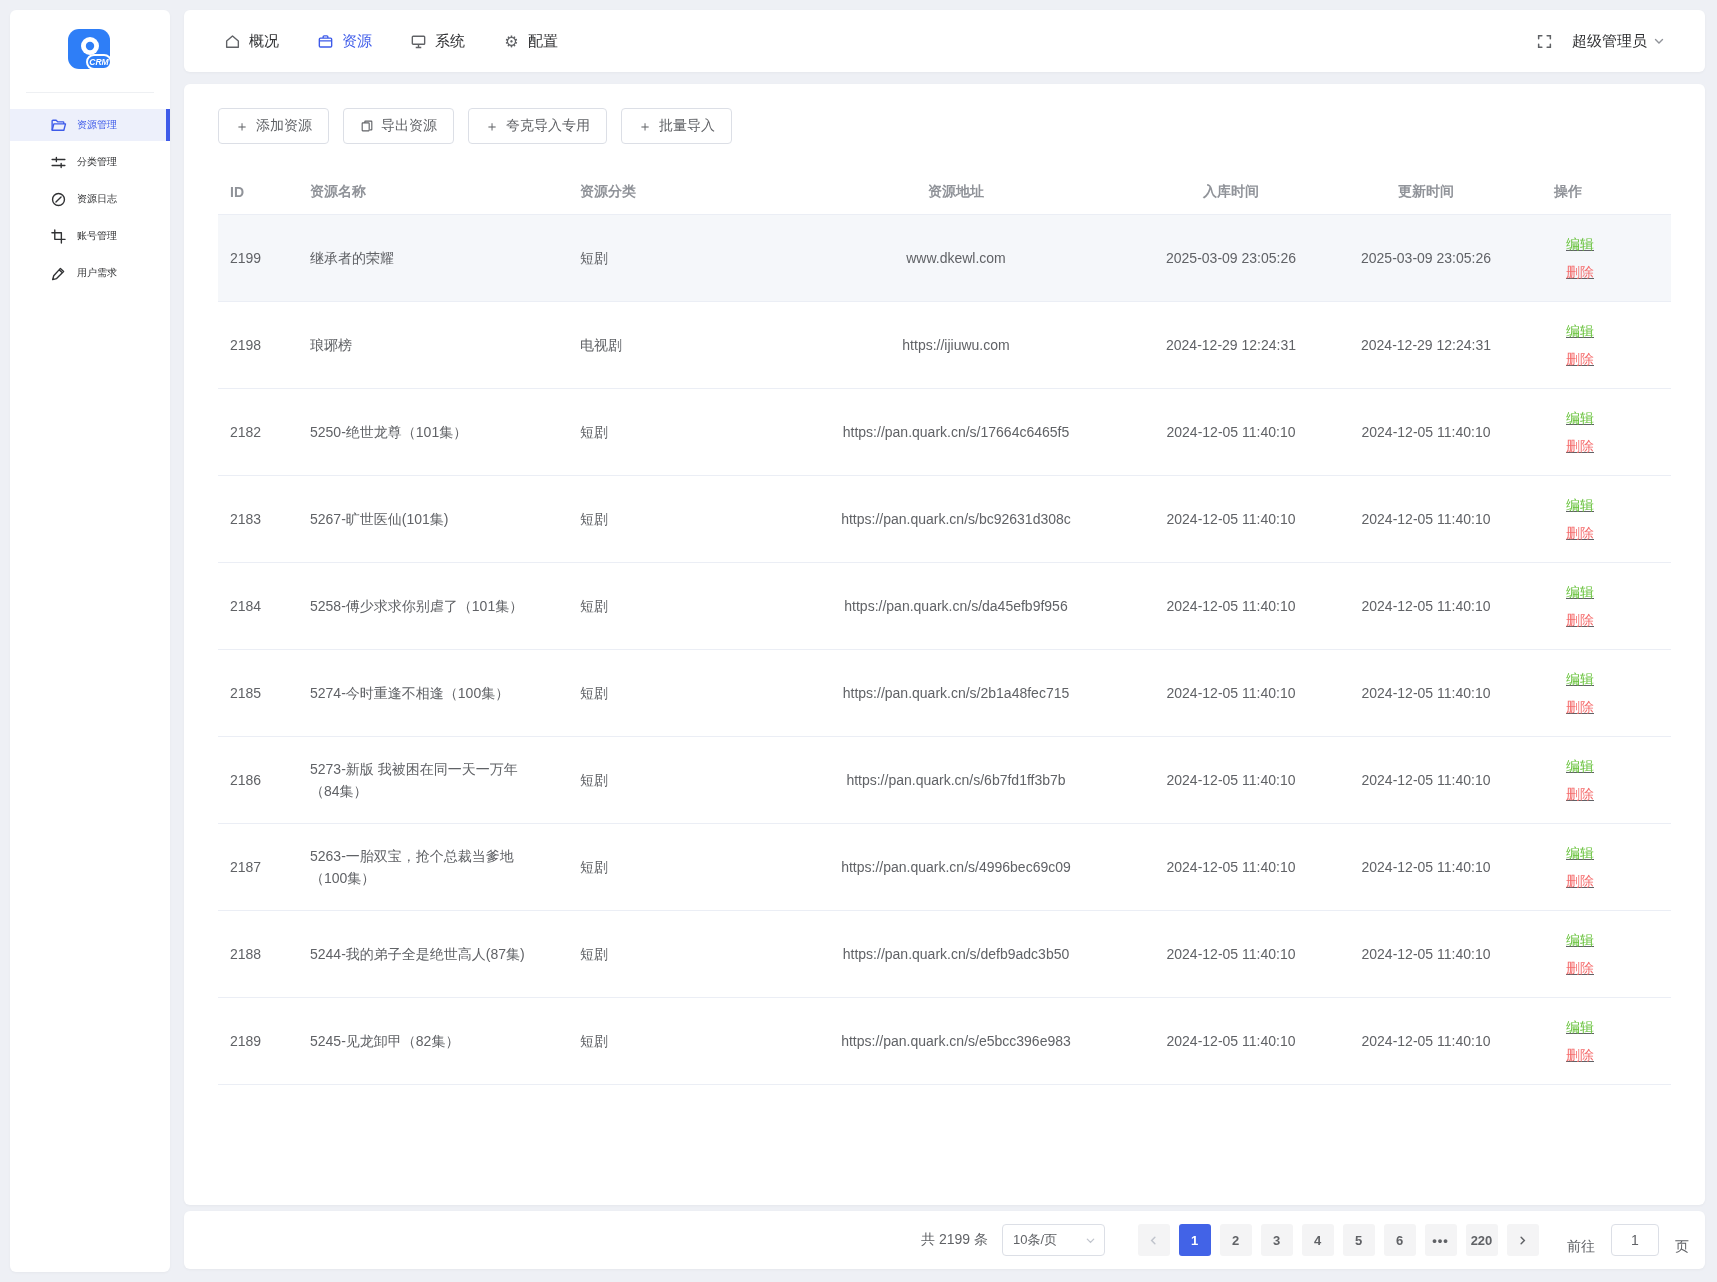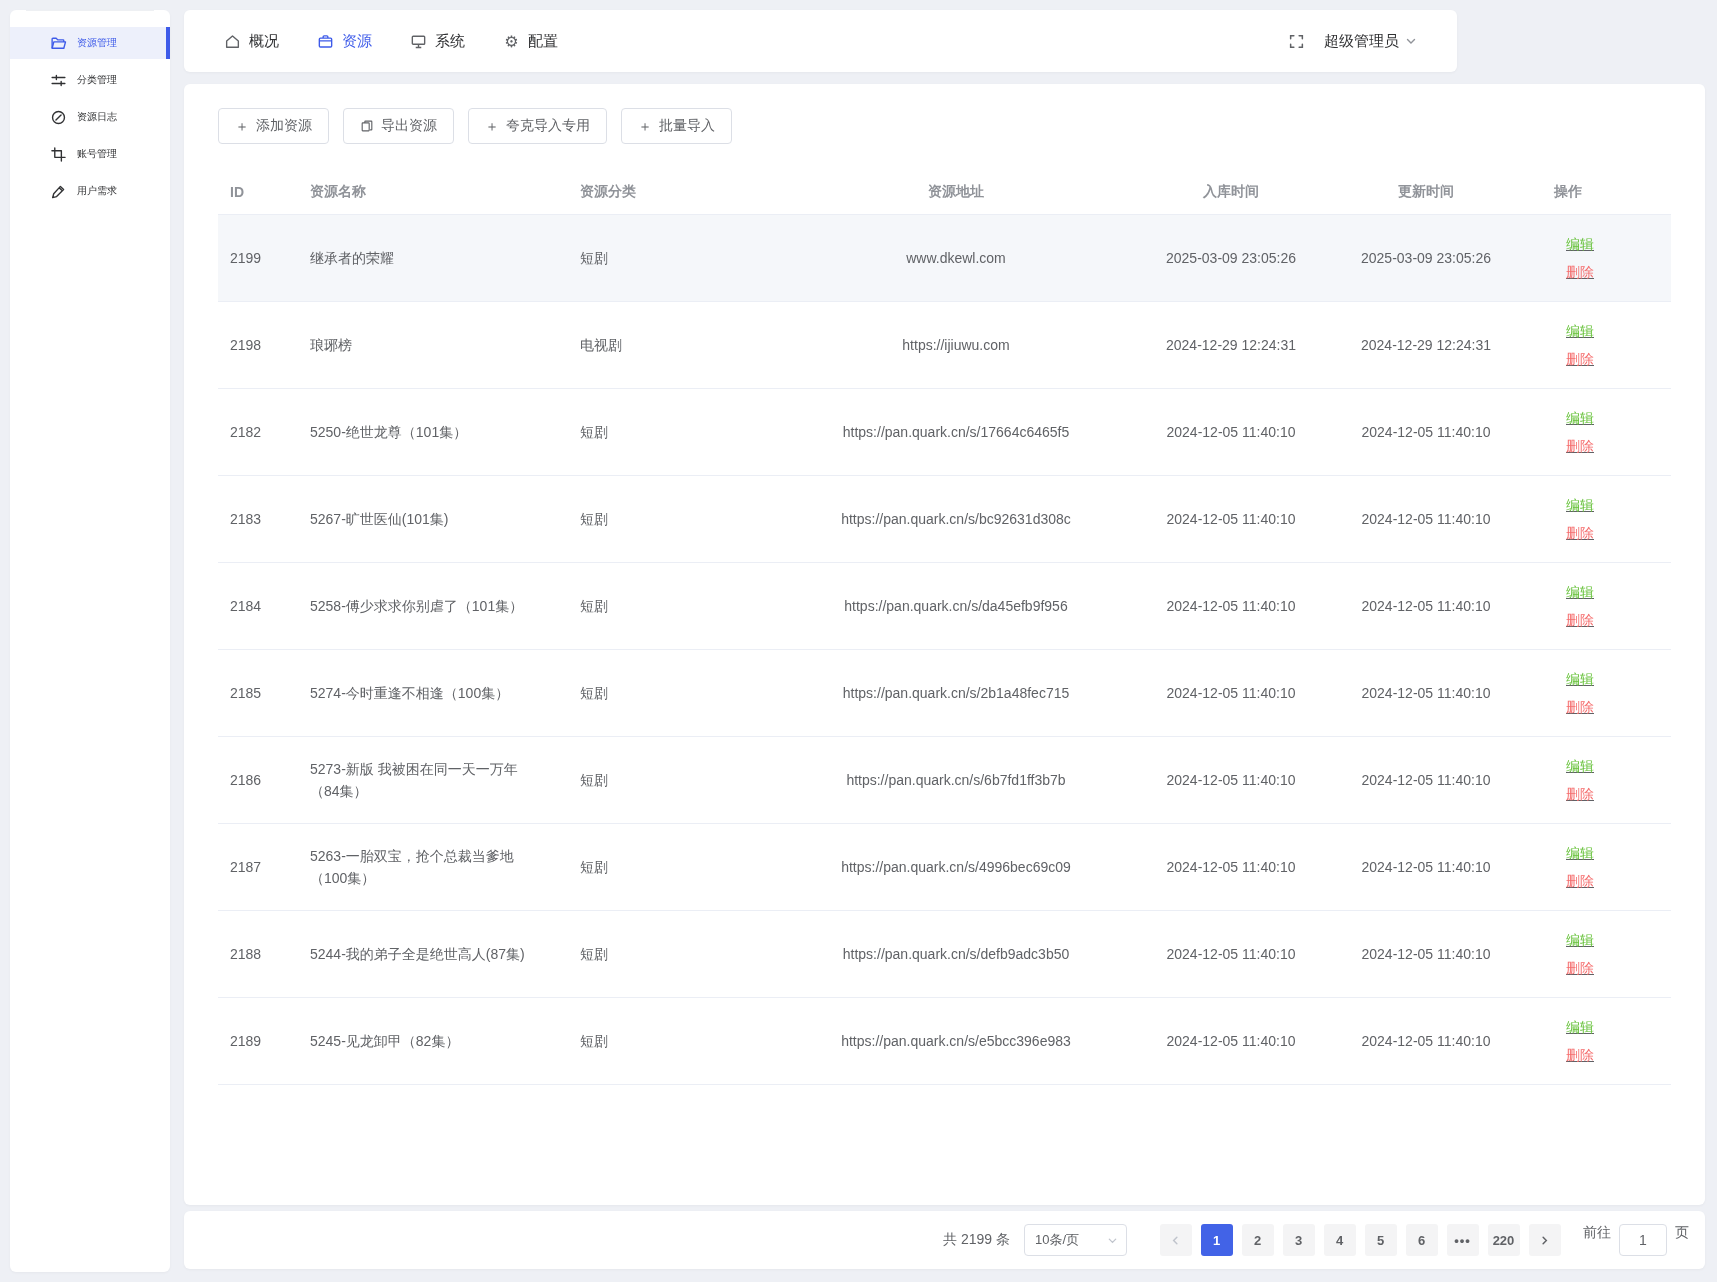--- a/index.html
+++ b/index.html
@@ -20,21 +20,21 @@
   .menu { margin-top:16px; }
   .menu-item { position:relative; height:32px; margin-bottom:5px; display:flex; align-items:center; padding-left:40px; cursor:pointer; color:#303133; font-size:10px; }
   .menu-item .mi-icon { width:17px; height:17px; margin-right:10px; display:flex; align-items:center; justify-content:center; }
   .menu-item.active { background:#edf0fb; color:#3e5be9; }
   .menu-item.active::after { content:""; position:absolute; right:0; top:0; width:4px; height:100%; background:#3e5be9; }
   .sidebar-footer { margin-top:auto; padding-bottom:26px; text-align:center; color:#a8abb2; line-height:17px; }
   .sidebar-footer .l1 { font-size:12px; }
   .sidebar-footer .l2 { font-size:11px; }
 
   
-  .topbar { position:absolute; left:184px; top:10px; width:1273px; height:62px; display:flex; align-items:center; padding:0 40px 0 40px; }
+  .topbar { position:absolute; left:184px; top:10px; width:1521px; height:62px; display:flex; align-items:center; padding:0 40px 0 40px; }
   .nav-tabs { display:flex; align-items:center; gap:38px; }
   .nav-tab { display:flex; align-items:center; gap:8px; font-size:15px; color:#303133; cursor:pointer; }
   .nav-tab .nt-icon { width:17px; height:17px; display:flex; align-items:center; justify-content:center; color:#606266; }
   .nav-tab.active { color:#3e5be9; }
   .nav-tab.active .nt-icon { color:#3e5be9; }
   .topbar-right { margin-left:auto; display:flex; align-items:center; gap:18px; }
   .fullscreen-btn { width:20px; height:20px; display:flex; align-items:center; justify-content:center; cursor:pointer; }
   .user-chip { display:flex; align-items:center; gap:6px; font-size:15px; color:#303133; cursor:pointer; }
 
   
@@ -69,28 +69,38 @@
   .op-del { color:#f56c6c; }
 
   
   .footerbar { position:absolute; left:184px; top:1211px; width:1521px; height:58px; display:flex; align-items:center; justify-content:flex-end; padding-right:16px; font-size:14px; color:#606266; }
   .pg-total { margin-right:14px; }
   .pg-size { width:103px; height:32px; border:1px solid #dcdfe6; border-radius:4px; display:flex; align-items:center; padding:0 8px 0 10px; font-size:13px; color:#606266; cursor:pointer; margin-right:28px; background:#fff; }
   .pg-size .chev { margin-left:auto; color:#c0c4cc; }
   .pg-btn { min-width:32px; height:32px; border-radius:3px; background:#f4f4f5; color:#606266; display:flex; align-items:center; justify-content:center; margin:0 4.5px; cursor:pointer; font-weight:600; font-size:13px; padding:0 4px; }
   .pg-btn.disabled { color:#c0c4cc; cursor:default; }
   .pg-btn.active { background:#4263e7; color:#fff; }
-  .pg-goto { display:flex; align-items:flex-start; margin-left:18px; gap:8px; }
+  .pg-goto { display:flex; align-items:flex-end; margin-left:24px; gap:16px; }
   .pg-goto input { width:48px; height:32px; border:1px solid #dcdfe6; border-radius:4px; text-align:center; font-size:14px; color:#606266; font-family:inherit; outline:none; }
   svg.ic { display:block; }
 </style>
 </head>
 <body>
 
 <aside class="sidebar card">
+  <div class="logo-wrap">
+    <svg class="ic" width="50" height="48" viewBox="0 0 50 48">
+      <rect x="3" y="2" width="42" height="40" rx="11" fill="#2e7ef7"></rect>
+      <path d="M10 38 L16 30 L24 38 Z" fill="#2e7ef7"></path>
+      <circle cx="25" cy="19" r="9" fill="#ffffff"></circle>
+      <circle cx="25" cy="19" r="4.2" fill="#2e7ef7"></circle>
+      <rect x="22" y="28" width="24" height="14" rx="7" fill="#2e7ef7" stroke="#ffffff" stroke-width="2"></rect>
+      <text x="34" y="38" text-anchor="middle" font-size="8.5" font-weight="bold" font-style="italic" fill="#ffffff" font-family="Liberation Sans, sans-serif">CRM</text>
+    </svg>
+  </div>
   <div class="sidebar-divider"></div>
   <nav class="menu">
     <div class="menu-item active">
       <span class="mi-icon">
         <svg class="ic" width="17" height="17" viewBox="0 0 16 16" fill="none" stroke="currentColor" stroke-width="1.3" stroke-linejoin="round">
             <path d="M2 12.5V3.8c0-.4.3-.8.8-.8h3l1.5 1.6h5c.4 0 .7.3.7.7v1.2"></path>
             <path d="M2 12.5 3.6 6.5h11L13 12.5z"></path>
           </svg>
       </span>
       <span>资源管理</span>

